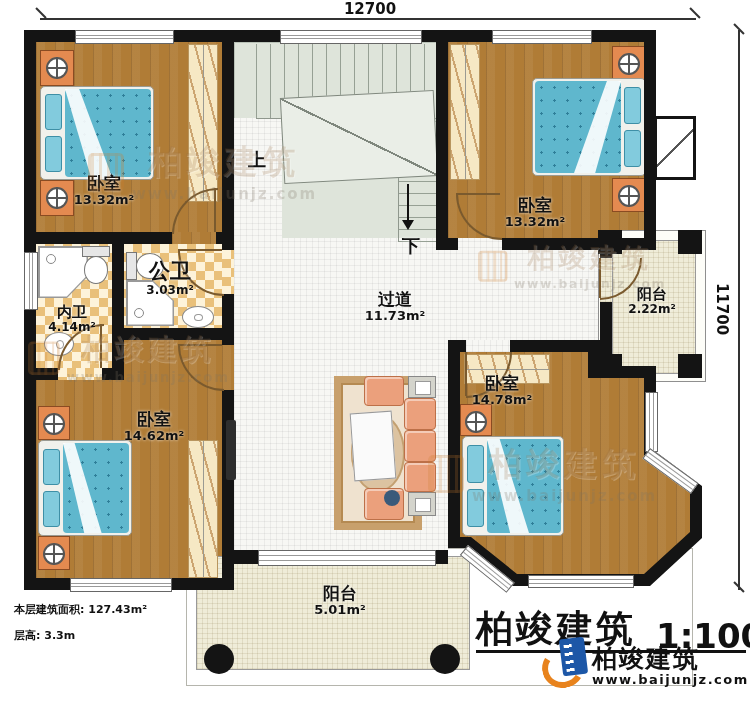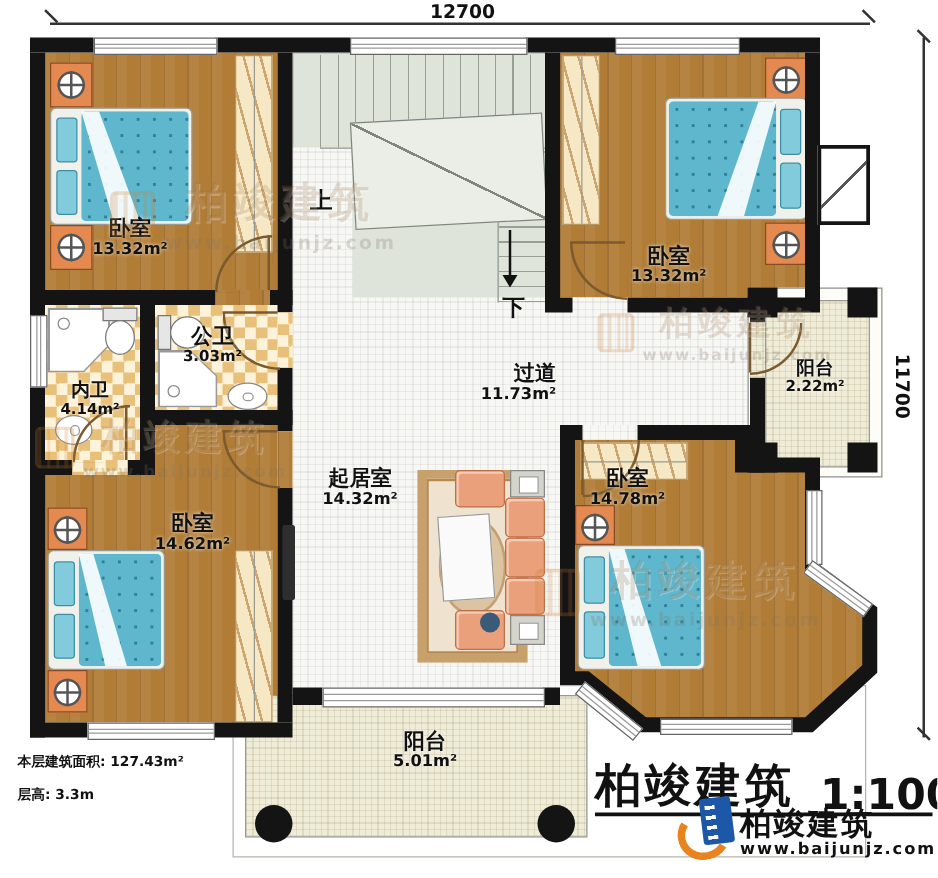--- a/index.html
+++ b/index.html
@@ -308,38 +308,34 @@
 
   <div class="abs rlabel" style="left:54px;top:174px;width:100px;">
     <div class="rname">卧室</div>
     <div class="rarea">13.32m²</div>
   </div>
   <div class="abs rlabel" style="left:485px;top:196px;width:100px;">
     <div class="rname">卧室</div>
     <div class="rarea">13.32m²</div>
   </div>
   <div class="abs rlabel" style="left:128px;top:260px;width:84px;">
-    <div class="rname" style="font-size:17px;">公卫</div>
+    <div class="rname" style="font-size:21px;">公卫</div>
     <div class="rarea" style="font-size:12px;">3.03m²</div>
   </div>
   <div class="abs rlabel" style="left:30px;top:304px;width:84px;">
     <div class="rname" style="font-size:15px;">内卫</div>
     <div class="rarea" style="font-size:12px;">4.14m²</div>
   </div>
-  <div class="abs rlabel" style="left:345px;top:290px;width:100px;text-align:right;">
+  <div class="abs rlabel" style="left:345px;top:290px;width:100px;">
     <div class="rname">过道</div>
     <div class="rarea">11.73m²</div>
   </div>
   <div class="abs rlabel" style="left:606px;top:286px;width:92px;">
     <div class="rname" style="font-size:15px;">阳台</div>
     <div class="rarea" style="font-size:12px;">2.22m²</div>
-  </div>
-  <div class="abs rlabel" style="left:238px;top:374px;width:100px;">
-    <div class="rname">起居室</div>
-    <div class="rarea">14.32m²</div>
   </div>
   <div class="abs rlabel" style="left:104px;top:410px;width:100px;">
     <div class="rname">卧室</div>
     <div class="rarea">14.62m²</div>
   </div>
   <div class="abs rlabel" style="left:452px;top:374px;width:100px;z-index:30;">
     <div class="rname">卧室</div>
     <div class="rarea">14.78m²</div>
   </div>
   <div class="abs rlabel" style="left:290px;top:584px;width:100px;">

